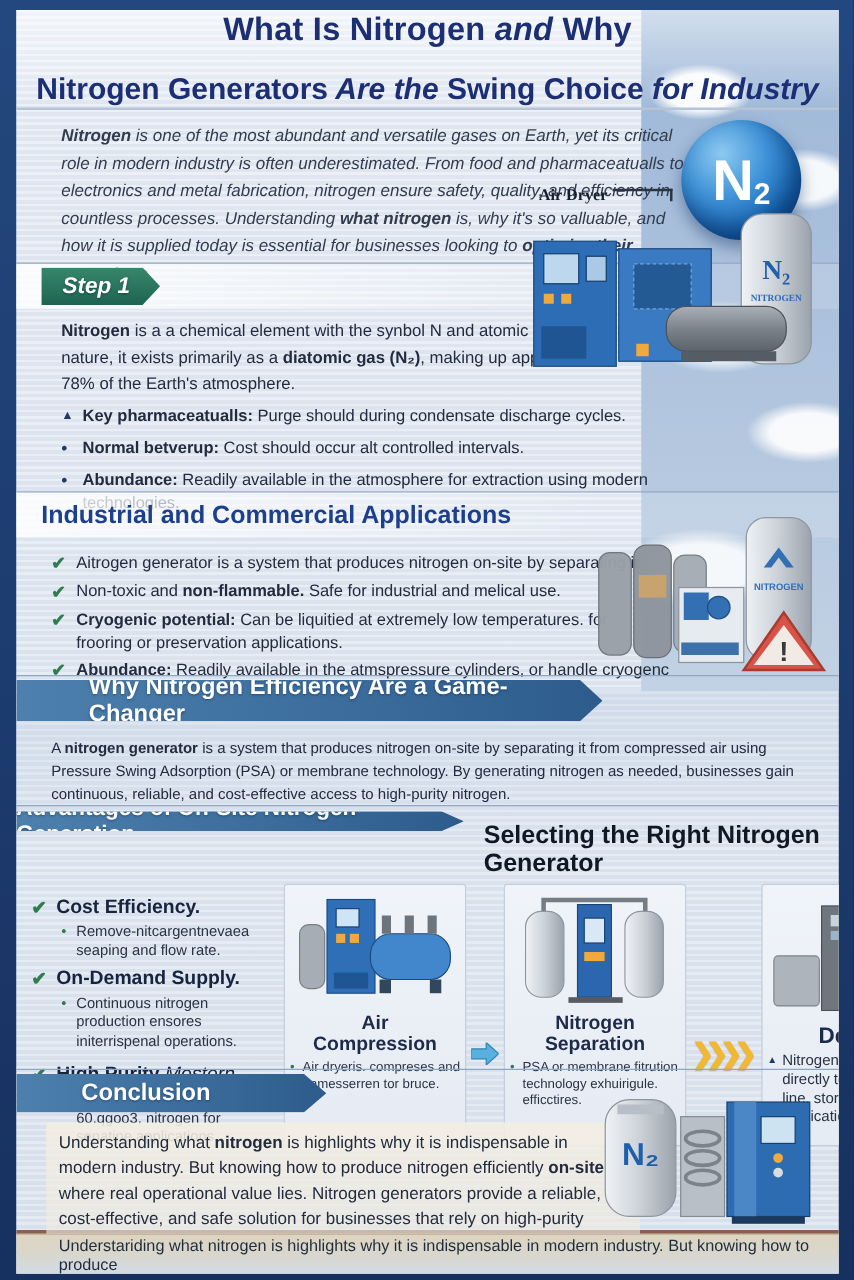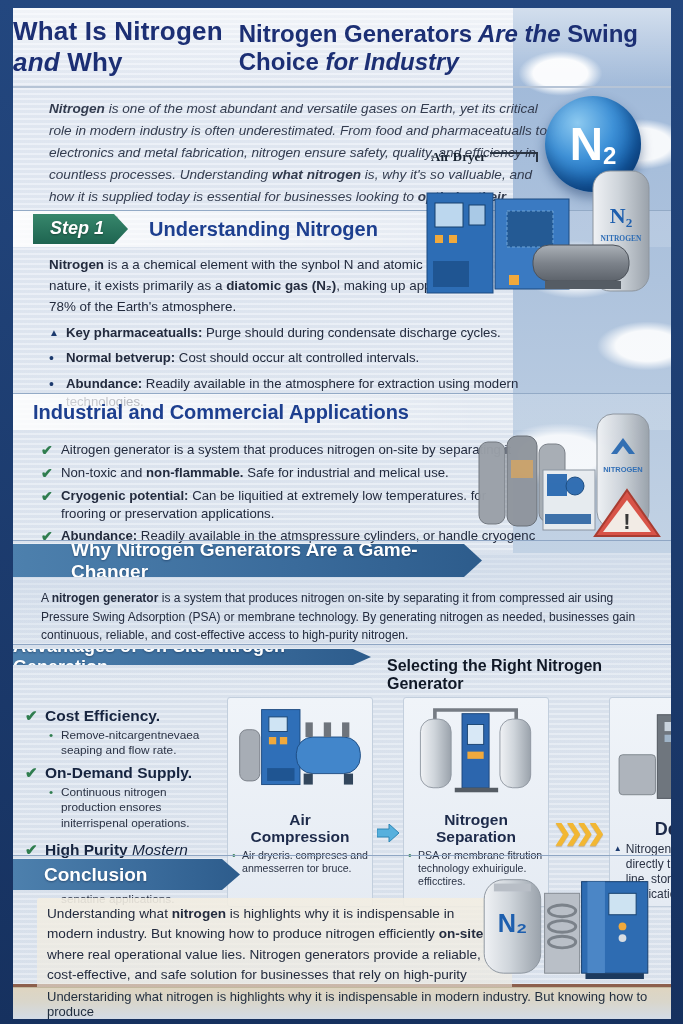--- a/index.html
+++ b/index.html
@@ -16,39 +16,39 @@
       radial-gradient(70px 36px at 80% 25%,rgba(255,255,255,.9) 0 45%,transparent 70%),
       radial-gradient(80px 40px at 40% 48%,rgba(255,255,255,.85) 0 45%,transparent 72%),
       radial-gradient(70px 34px at 85% 62%,rgba(255,255,255,.9) 0 45%,transparent 72%),
       radial-gradient(90px 44px at 30% 82%,rgba(255,255,255,.85) 0 45%,transparent 72%),
       linear-gradient(180deg,#9db7d8 0%,#aec3dd 50%,#c2d2e4 100%);}
   .clouds-low{position:absolute;right:0;top:545px;width:100%;height:436px;z-index:0;
     background:linear-gradient(180deg,rgba(190,205,225,.35),rgba(222,229,238,0) 30%);}
   section{position:relative;z-index:1;box-sizing:border-box;}
 
   
-  .hdr{height:80px;display:flex;flex-direction:row;align-items:center;justify-content:center;
+  .hdr{height:80px;display:flex;flex-direction:column;align-items:center;justify-content:space-between;
     border-bottom:2px solid #b6c4d6;background:linear-gradient(180deg,rgba(255,255,255,.55),rgba(255,255,255,0));}
   .t1{font-size:26px;font-weight:bold;color:#1c2f74;letter-spacing:.2px;}
   .t2{font-size:24px;font-weight:bold;color:#1c2f74;margin-top:2px;}
   .t-it{font-style:italic;font-weight:600;}
 
   
   .intro{height:122px;display:flex;}
   .intro-text{width:505px;padding:10px 0 0 36px;font-style:italic;font-size:13.6px;line-height:1.62;color:#333c4f;}
   .b{font-weight:bold;}
   .sphere-wrap{position:absolute;right:22px;top:8px;width:104px;height:104px;}
   .sphere{width:96px;height:96px;border-radius:50%;display:flex;align-items:center;justify-content:center;
     background:radial-gradient(circle at 34% 28%,#8cc9f0 0%,#3f92d8 38%,#1565b4 70%,#0a4386 100%);
     box-shadow:0 6px 12px rgba(20,50,100,.45), inset -6px -10px 18px rgba(5,30,70,.5);}
   .sphere .n{color:#fff;font-size:46px;font-weight:bold;line-height:1;}
   .sphere .n2{color:#fff;font-size:24px;font-weight:bold;vertical-align:sub;position:relative;top:12px;}
 
   
-  .stepband{height:37px;display:flex;align-items:center;gap:21px;padding-left:20px;
+  .stepband{height:37px;display:flex;align-items:center;gap:31px;padding-left:20px;
     border-top:1px solid #93aac6;background:linear-gradient(90deg,rgba(255,255,255,.85),rgba(255,255,255,.15) 70%);}
   .badge{flex:0 0 auto;color:#fff;font-weight:bold;font-style:italic;font-size:18px;
     padding:4px 24px 5px 17px;
     background:linear-gradient(180deg,#37876c,#1e6450);
     clip-path:polygon(0 0,calc(100% - 14px) 0,100% 50%,calc(100% - 14px) 100%,0 100%);
     text-shadow:0 1px 2px rgba(0,0,0,.35);}
   .stepheading{color:#1d3f8f;font-weight:bold;font-size:20px;}
 
   .step1{height:146px;padding:8px 0 0 36px;}
   .step1 .para{width:470px;font-size:13.4px;line-height:1.55;color:#232b3e;}
@@ -70,43 +70,43 @@
     clip-path:polygon(0 0,calc(100% - 18px) 0,100% 50%,calc(100% - 18px) 100%,0 100%);
     text-shadow:0 1px 2px rgba(0,20,50,.4);}
   .gc{height:104px;border-top:1px solid #8fa6c4;}
   .gc .banner{width:411px;height:33px;font-size:19px;padding-left:58px;margin-top:3px;}
   .gc .para{padding:12px 18px 0 28px;font-size:12px;line-height:1.55;color:#232b3e;}
 
   
   .adv{height:211px;border-top:1px solid #8fa6c4;}
   .advrow{display:flex;align-items:flex-start;}
   .adv .banner{width:358px;height:16px;font-size:18px;margin-top:4px;flex:0 0 auto;}
-  .sel-head{font-size:16px;font-weight:bold;color:#101826;margin:12px 4px 0 16px;}
+  .sel-head{font-size:20px;font-weight:bold;color:#101826;margin:12px 4px 0 16px;}
   .advcols{display:flex;padding:4px 6px 0 12px;gap:4px;}
   .advlist{width:198px;flex:0 0 auto;padding-top:4px;}
   .advitem{display:flex;margin-top:6px;}
   .advitem .ck{width:20px;color:#2f7d4f;font-weight:bold;font-size:15px;flex:0 0 auto;}
   .advtitle{font-size:15.5px;font-weight:bold;color:#16243f;line-height:1.2;}
   .advtail{font-weight:normal;font-style:italic;}
   .advsub{display:flex;font-size:11.8px;color:#2a3244;line-height:1.3;padding:2px 0 0 24px;}
   .advsub .dot{width:12px;color:#2f7d4f;flex:0 0 auto;}
   .card{background:linear-gradient(180deg,#f0f4f9,#e5ebf3);border:1px solid #c3cfdd;border-radius:3px;
     display:flex;flex-direction:column;align-items:center;padding:4px 4px 2px;}
   .card.c1,.card.c2{width:136px;flex:0 0 auto;}
   .card.c3{width:152px;flex:0 0 auto;}
-  .ctitle{font-size:15.5px;font-weight:bold;color:#1d2a4a;text-align:center;line-height:1.12;margin-top:17px;}
+  .ctitle{font-size:15.5px;font-weight:bold;color:#1d2a4a;text-align:center;line-height:1.12;margin-top:6px;}
   .cbul{display:flex;font-size:10.6px;color:#2a3244;line-height:1.25;margin-top:3px;text-align:left;}
   .cbul .dot{width:10px;color:#2f7d4f;flex:0 0 auto;}
   .cbul .tri{width:12px;color:#1c3a6e;font-size:8px;padding-top:2px;flex:0 0 auto;}
   .arrowcell{display:flex;align-items:center;justify-content:center;flex:0 0 auto;padding-top:62px;}
   .chev{color:#f2b733;font-weight:bold;font-size:22px;letter-spacing:-7px;text-shadow:0 1px 1px rgba(150,90,0,.4);padding-right:6px;}
 
   
   .concl{height:132px;border-top:1px solid #8fa6c4;border-bottom:3px solid #8c5f4d;}
-  .concl .banner{width:196px;height:31px;font-size:19px;padding-left:31px;margin-top:3px;}
+  .concl .banner{width:196px;height:31px;font-size:19px;padding-left:52px;margin-top:3px;}
   .concl .para{width:455px;margin:8px 0 0 24px;padding:6px 10px;font-size:13.6px;line-height:1.5;color:#232b3e;
     background:linear-gradient(180deg,rgba(243,238,226,.9),rgba(236,233,224,.55));border-radius:3px;}
   .equip6{position:absolute;right:10px;top:12px;width:190px;z-index:0;}
 
   
   .foot{height:32px;display:flex;align-items:flex-end;padding-left:34px;font-size:13px;color:#1f2c3d;
     background:linear-gradient(180deg,#ded5c1 0%,#d9d6cb 45%,#d3dbe6 100%);border-top:1px solid #c2b89f;}
 </style>
 </head>
 <body>
@@ -126,21 +126,20 @@
     <div class="sphere-wrap">
       <div class="sphere">
             <span class="n">N</span>
             <span class="n2">2</span>
           </div>
     </div>
   </section>
 
   <section class="stepband">
     <div class="badge">Step 1</div>
-    <div class="stepheading">Understanding Nitrogen</div>
   </section>
   <section class="step1">
     <div class="para"><span class="b">Nitrogen</span><span> is a a chemical element with the synbol N and atomic number 7. In nature, it exists primarily as a </span><span class="b">diatomic gas (N₂)</span><span>, making up approximately 78% of the Earth's atmosphere.</span></div>
     <div class="bullets">
       <div class="bul">
             <span class="mk">▲</span>
             <span><span class="b">Key pharmaceatualls:</span><span>  Purge should during condensate discharge cycles.</span></span>
           </div>
       <div class="bul">
             <span class="mk" style="font-size:14px;padding-top:0;">•</span>
@@ -221,21 +220,21 @@
             <span style="max-width:430px;"><span></span><span class="b">Cryogenic potential:</span><span> Can be liquitied at extremely low temperatures. for frooring or preservation applications.</span></span>
           </div>
       <div class="chk">
             <span class="ck">✔</span>
             <span style="max-width:560px;"><span></span><span class="b">Abundance:</span><span> Readily available in the atmspressure cylinders, or handle cryogenc liquits.</span></span>
           </div>
     </div>
   </section>
 
   <section class="gc">
-    <div class="banner">Why Nitrogen Generators Are a Game-Changer</div>
+    <div class="banner">Why Nitrogen Efficiency Are a Game-Changer</div>
     <div class="para"><span>A </span><span class="b">nitrogen generator</span><span> is a system that produces nitrogen on-site by separating it from compressed air using Pressure Swing Adsorption (PSA) or membrane technology. By generating nitrogen as needed, businesses gain continuous, reliable, and cost-effective access to high-purity nitrogen.</span></div>
   </section>
 
   <section class="adv">
     <div class="advrow">
       <div class="banner">Advantages of On-Site Nitrogen Generation</div>
       <div class="sel-head">Selecting the Right Nitrogen Generator</div>
     </div>
     <div class="advcols">
       <div class="advlist">

